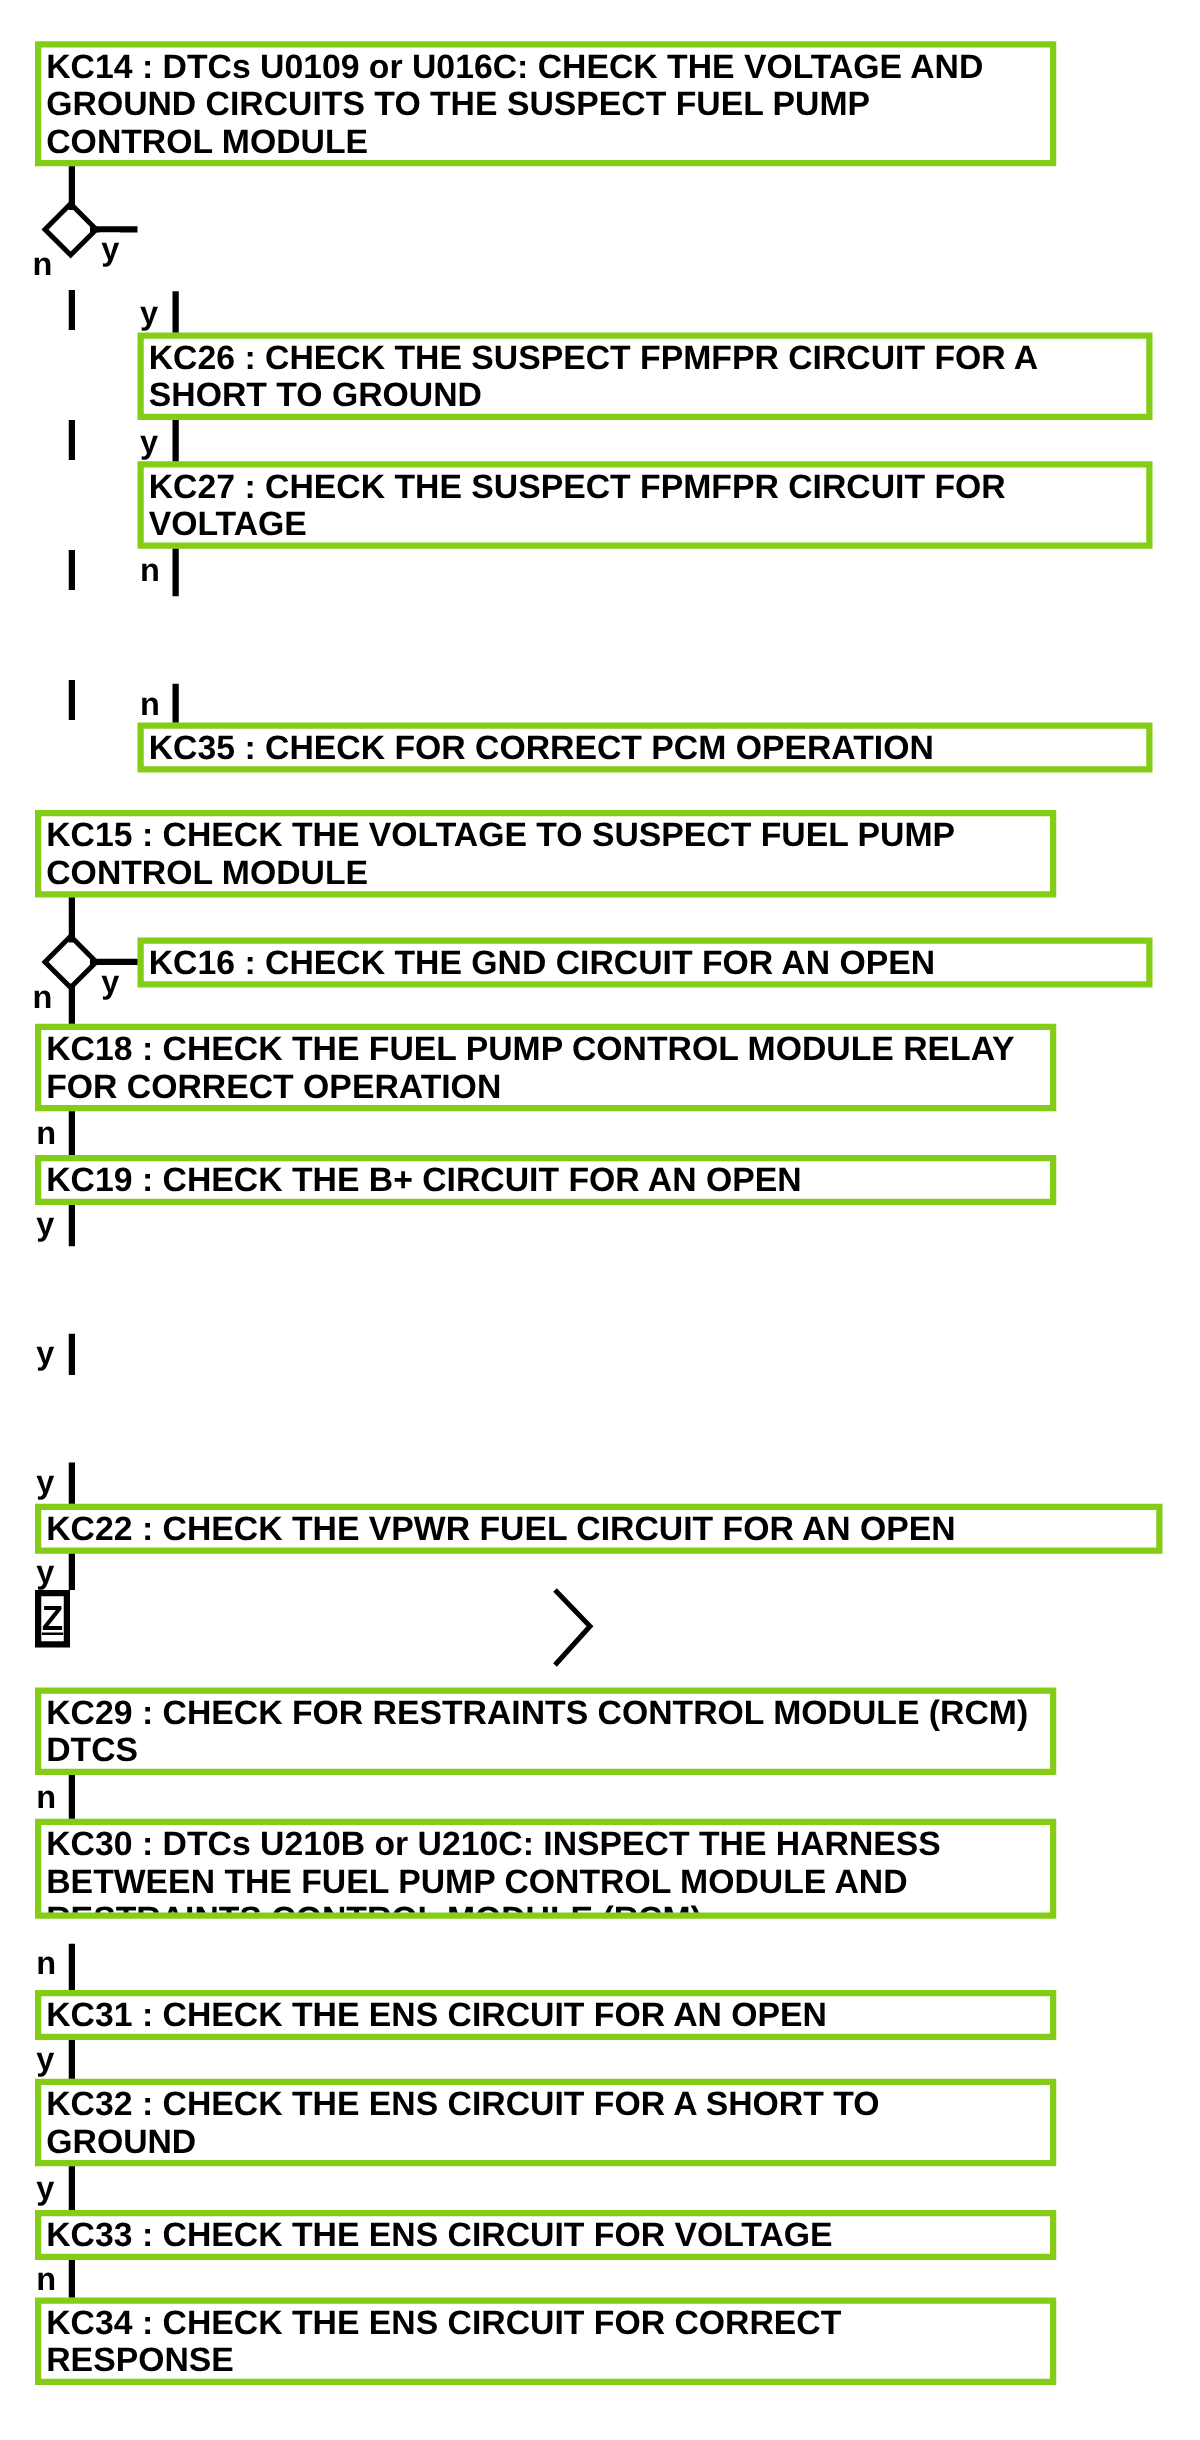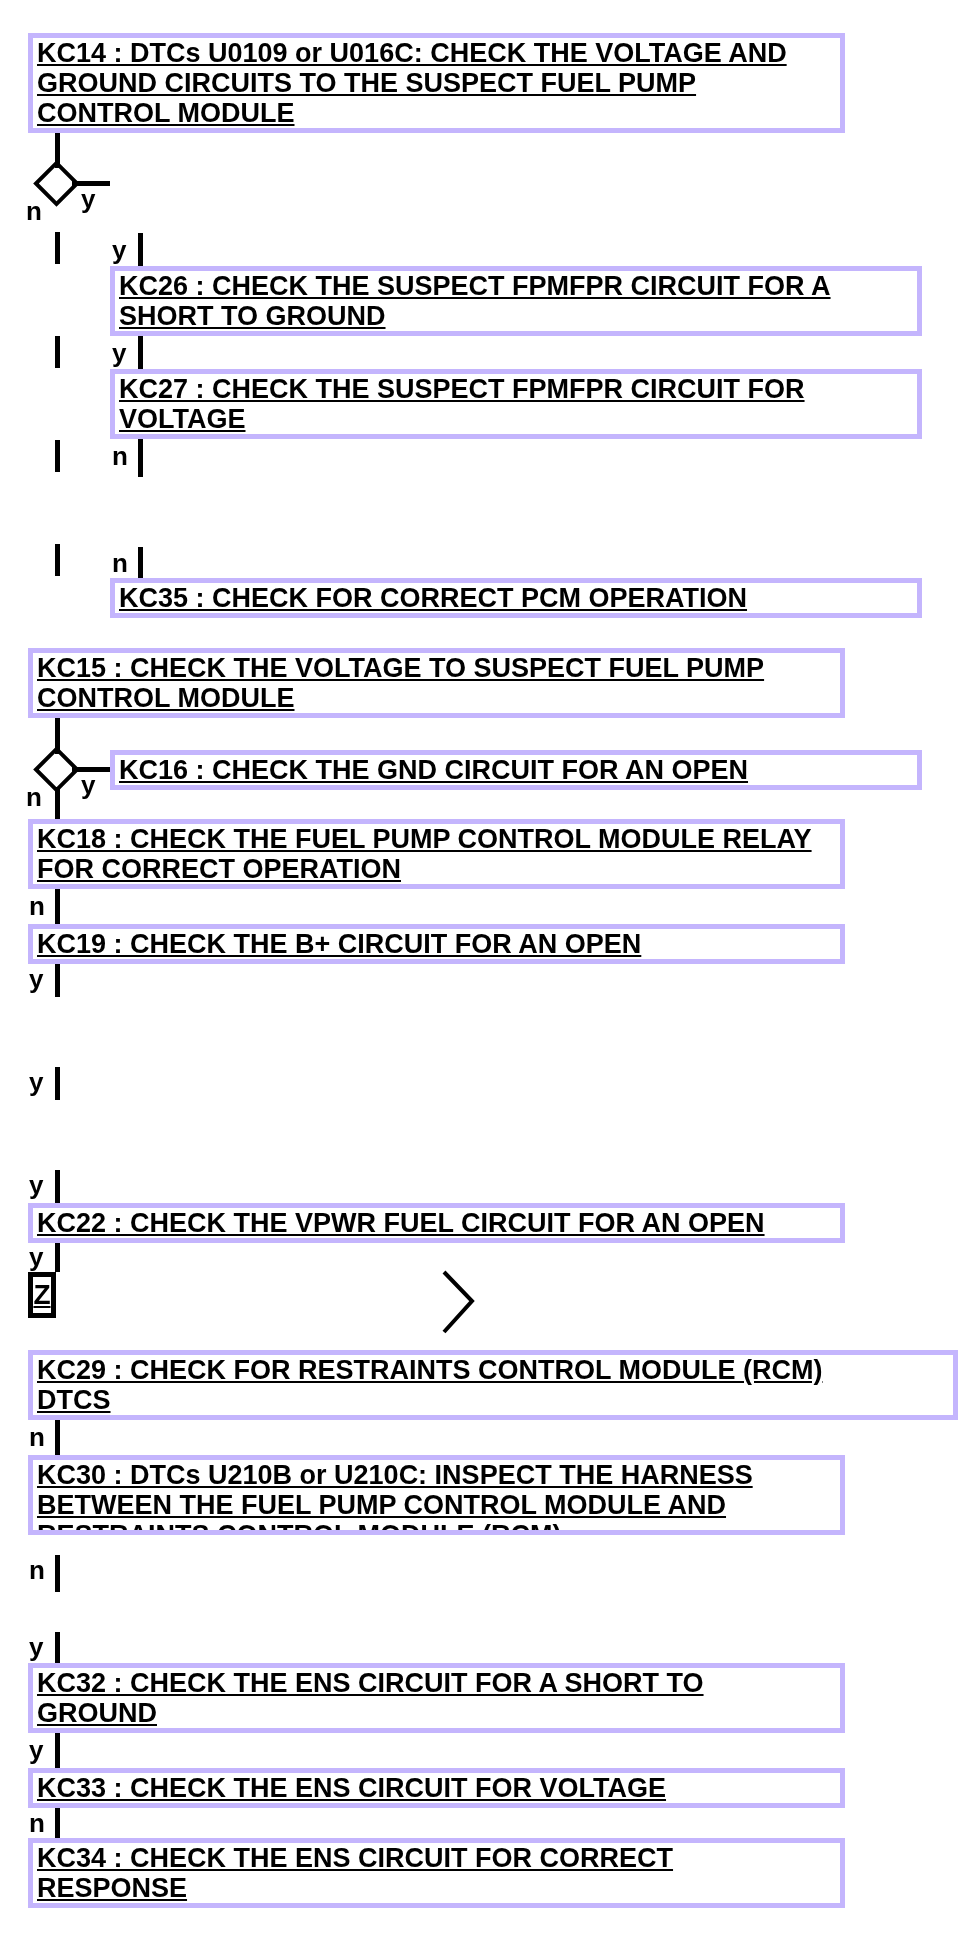--- a/index.html
+++ b/index.html
@@ -7,30 +7,29 @@
     position:relative;
     width:960px;height:1952px;
     background:#ffffff;
     font-family:"Liberation Sans","DejaVu Sans",sans-serif;
     color:#000;
     overflow:hidden;
   }
   .box{
     position:absolute;
     box-sizing:border-box;
-    border:5px solid #c4b5fd;
+    border:5px solid #84cc16;
     background:#fff;
     font-weight:bold;
     font-size:27px;
     line-height:30px;
     padding:0 4px;
     white-space:pre-line;
     overflow:hidden;
     letter-spacing:0px;
-    text-decoration:underline;
   }
   .vline{position:absolute;width:5px;background:#000;}
   .vline.dashed{
     background:repeating-linear-gradient(to bottom,#000 0 32px,transparent 32px 104px);
   }
   .hline{position:absolute;height:5px;background:#000;}
   .diamond{
     position:absolute;
     width:25px;height:25px;
     border:4px solid #000;
@@ -70,26 +69,27 @@
 SHORT TO GROUND</div>
   <div class="box" style="left:110px;top:369px;width:812px;height:70px">KC27 : CHECK THE SUSPECT FPMFPR CIRCUIT FOR
 VOLTAGE</div>
   <div class="box" style="left:110px;top:578px;width:812px;height:40px">KC35 : CHECK FOR CORRECT PCM OPERATION</div>
   <div class="box" style="left:28px;top:648px;width:817px;height:70px">KC15 : CHECK THE VOLTAGE TO SUSPECT FUEL PUMP
 CONTROL MODULE</div>
   <div class="box" style="left:110px;top:750px;width:812px;height:40px">KC16 : CHECK THE GND CIRCUIT FOR AN OPEN</div>
   <div class="box" style="left:28px;top:819px;width:817px;height:70px">KC18 : CHECK THE FUEL PUMP CONTROL MODULE RELAY
 FOR CORRECT OPERATION</div>
   <div class="box" style="left:28px;top:924px;width:817px;height:40px">KC19 : CHECK THE B+ CIRCUIT FOR AN OPEN</div>
-  <div class="box" style="left:28px;top:1203px;width:817px;height:40px">KC22 : CHECK THE VPWR FUEL CIRCUIT FOR AN OPEN</div>
-  <div class="box" style="left:28px;top:1350px;width:930px;height:70px">KC29 : CHECK FOR RESTRAINTS CONTROL MODULE (RCM)
+  <div class="box" style="left:28px;top:1203px;width:902px;height:40px">KC22 : CHECK THE VPWR FUEL CIRCUIT FOR AN OPEN</div>
+  <div class="box" style="left:28px;top:1350px;width:817px;height:70px">KC29 : CHECK FOR RESTRAINTS CONTROL MODULE (RCM)
 DTCS</div>
   <div class="box" style="left:28px;top:1455px;width:817px;height:80px">KC30 : DTCs U210B or U210C: INSPECT THE HARNESS
 BETWEEN THE FUEL PUMP CONTROL MODULE AND
 RESTRAINTS CONTROL MODULE (RCM)</div>
+  <div class="box" style="left:28px;top:1592px;width:817px;height:40px">KC31 : CHECK THE ENS CIRCUIT FOR AN OPEN</div>
   <div class="box" style="left:28px;top:1663px;width:817px;height:70px">KC32 : CHECK THE ENS CIRCUIT FOR A SHORT TO
 GROUND</div>
   <div class="box" style="left:28px;top:1768px;width:817px;height:40px">KC33 : CHECK THE ENS CIRCUIT FOR VOLTAGE</div>
   <div class="box" style="left:28px;top:1838px;width:817px;height:70px">KC34 : CHECK THE ENS CIRCUIT FOR CORRECT
 RESPONSE</div>
 
   <div class="diamond" style="left:40px;top:167px"></div>
   <div class="diamond" style="left:40px;top:753px"></div>
 
   <div class="zbox" style="left:28px;top:1272px;width:28px;height:46px">Z</div>

